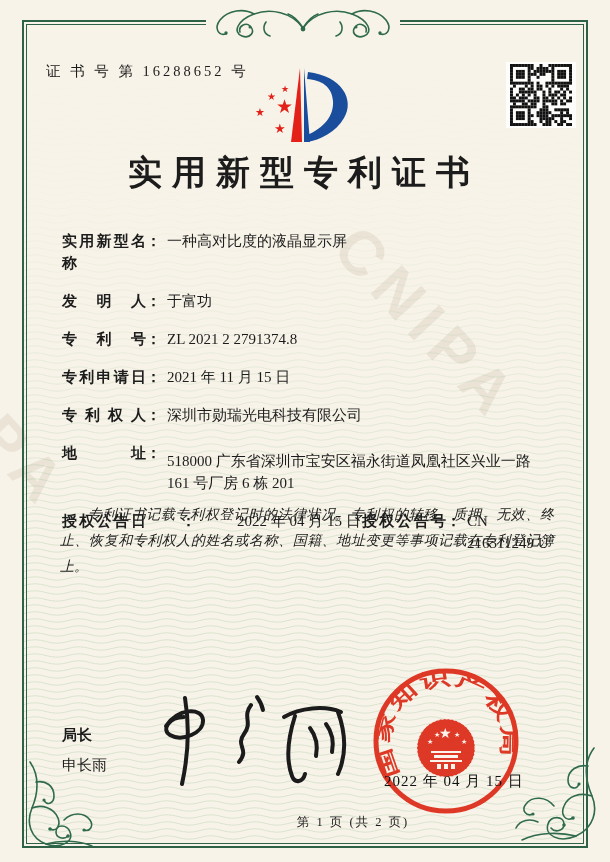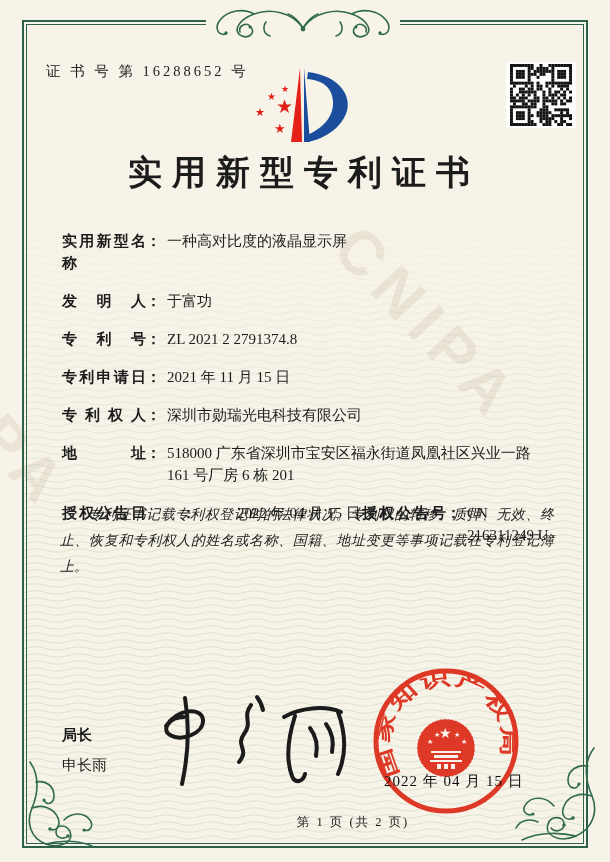--- a/index.html
+++ b/index.html
@@ -435,21 +435,21 @@
     <span class="fvalue">2021 年 11 月 15 日</span>
   </div>
   <div class="frow">
     <span class="flabel">专利权人</span>
       <span class="fcolon">：</span>
     <span class="fvalue">深圳市勋瑞光电科技有限公司</span>
   </div>
   <div class="frow">
     <span class="flabel">地址</span>
       <span class="fcolon">：</span>
-    <span class="fvalue" style="max-width:392px;">518000 广东省深圳市宝安区福永街道凤凰社区兴业一路 161 号厂房 6 栋 201</span>
+    <span class="fvalue" style="max-width:392px;margin-top:8px;">518000 广东省深圳市宝安区福永街道凤凰社区兴业一路 161 号厂房 6 栋 201</span>
   </div>
   <div class="grant-row">
     <div class="grant-left">
       <span class="flabel">授权公告日</span>
         <span class="fcolon">：</span>
       <span class="fvalue">2022 年 04 月 15 日</span>
     </div>
     <div class="grant-right">
       <span class="flabel sm">授权公告号</span>
         <span class="fcolon">：</span>

